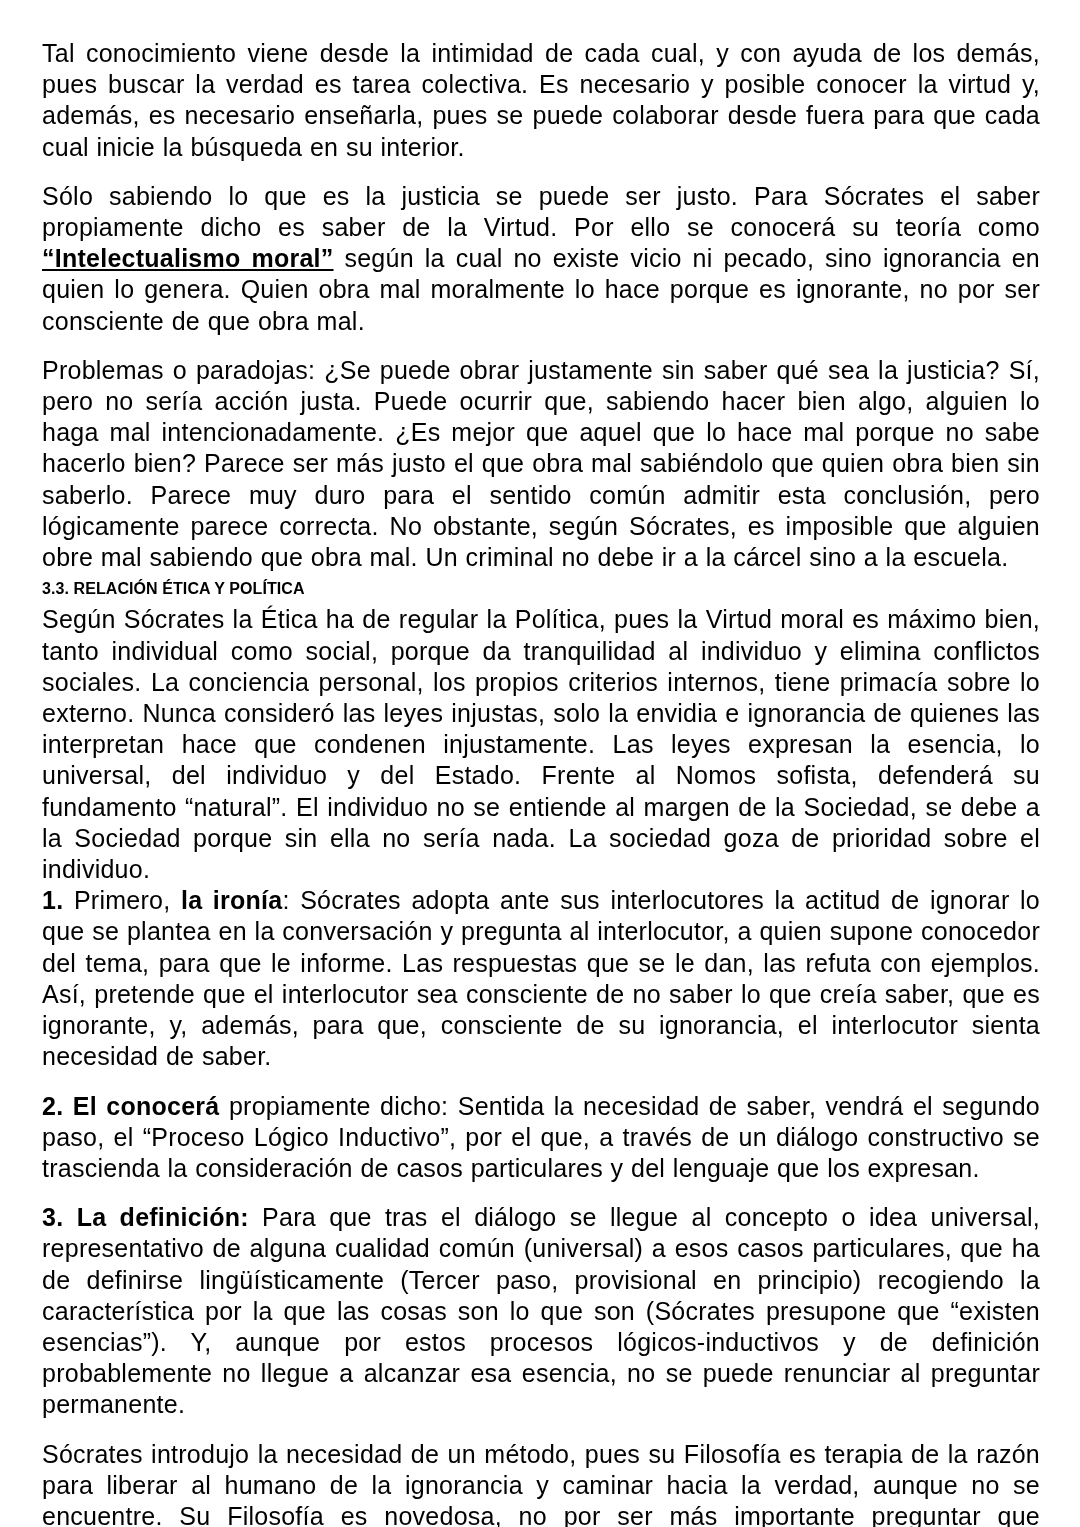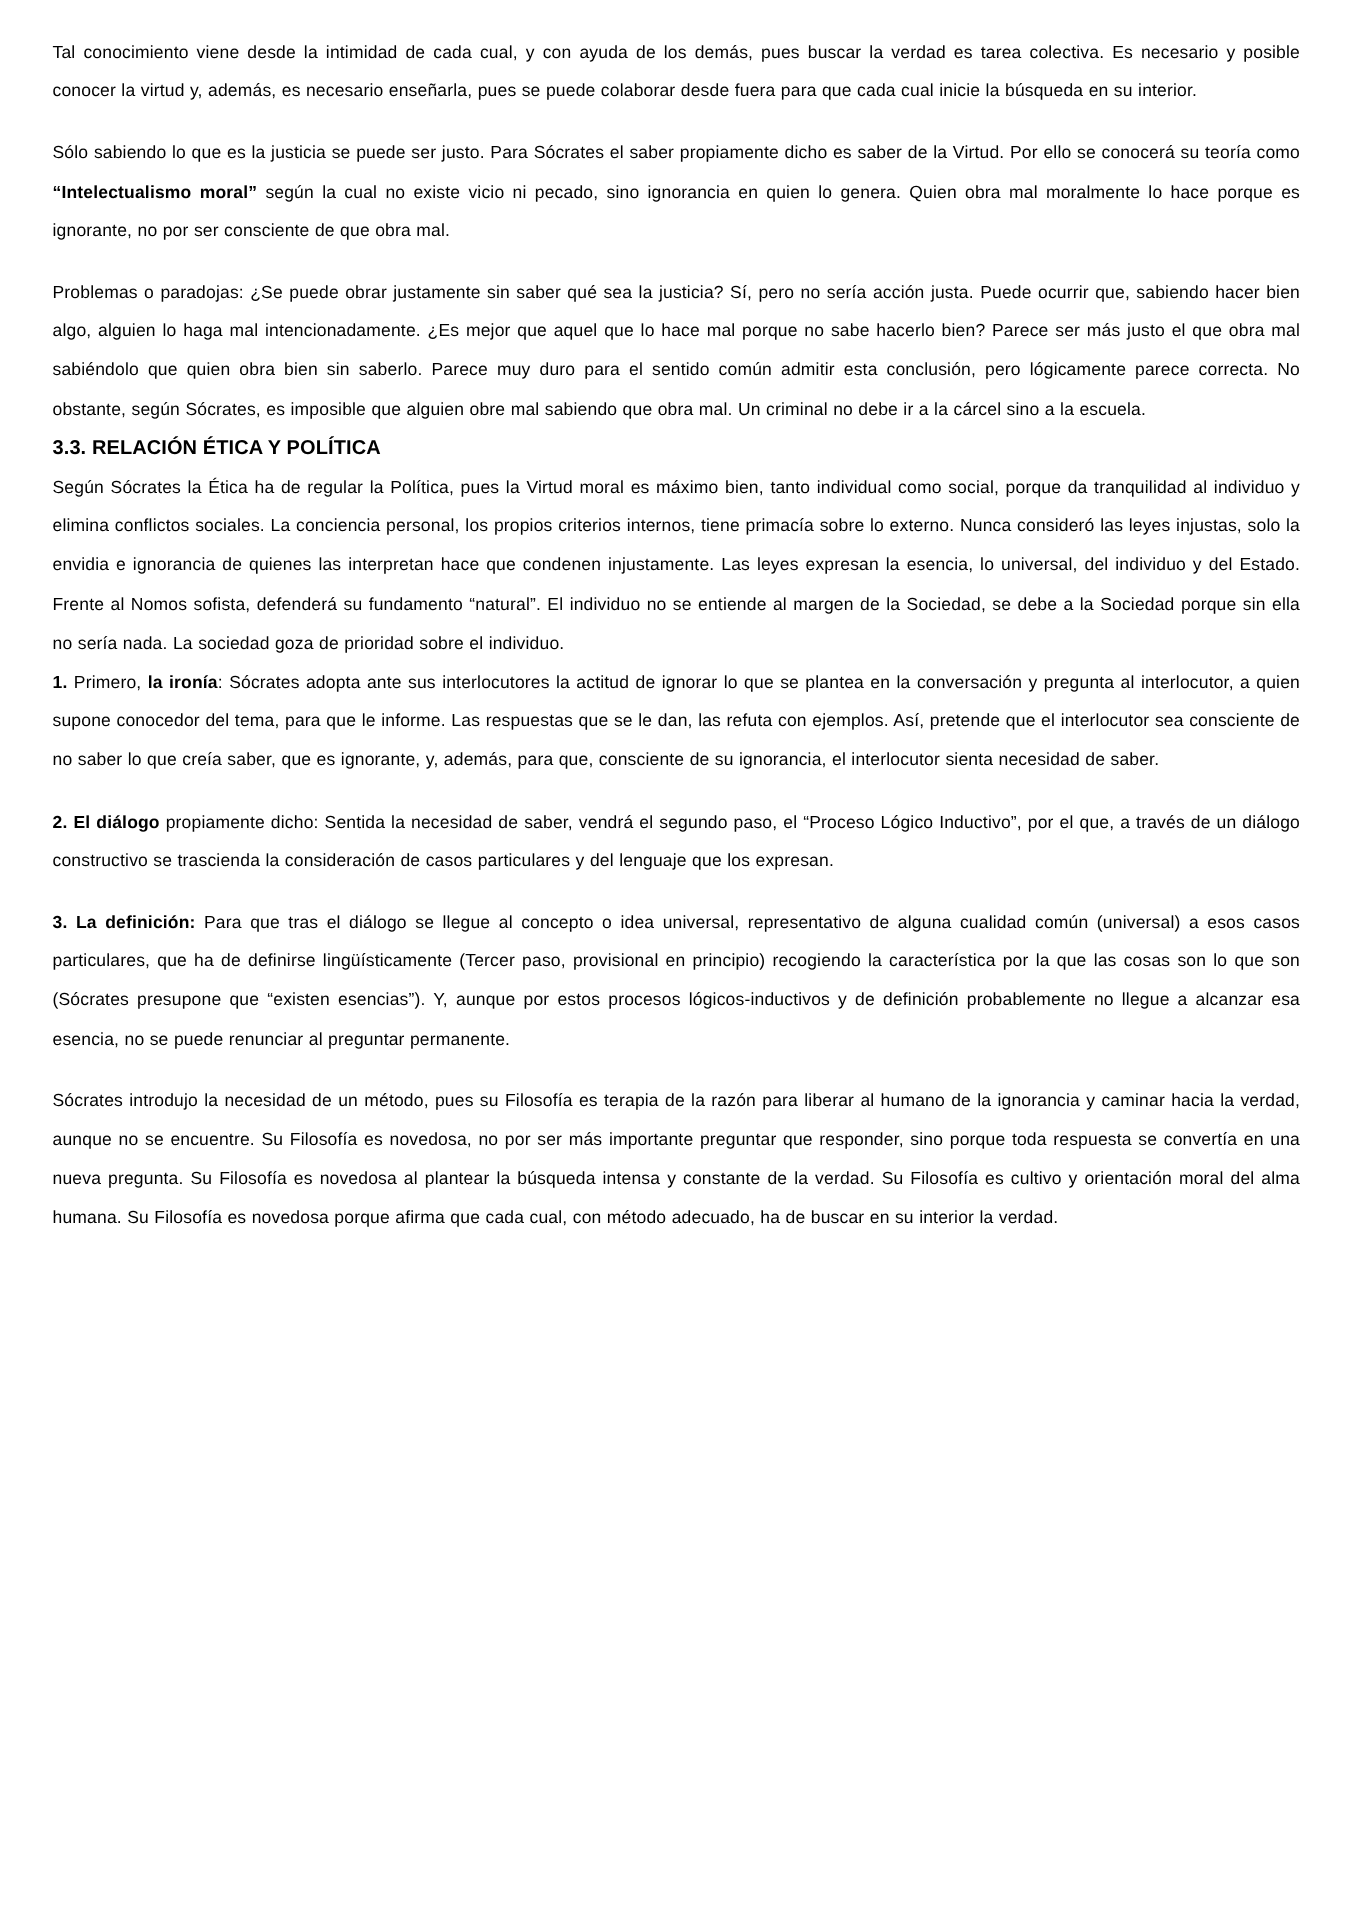--- a/index.html
+++ b/index.html
@@ -20,24 +20,24 @@
     width: 1080px;
     height: 1527px;
     background: #ffffff;
     box-sizing: border-box;
     padding: 26px 40px 0 42px;
   }
   .doc-body {
     width: 998px;
   }
   p.para {
-    margin: 0 0 0 0;
+    margin: 12px 0 0 0;
     text-align: justify;
     text-justify: inter-word;
-    font-size: 14px;
+    font-size: 25px;
     line-height: 31.2px;
     letter-spacing: 0.01em;
     word-spacing: 0.02em;
     hyphens: none;
   }
   p.para + p.para {
     margin-top: 18px;
   }
   
   p.tight {
@@ -52,20 +52,21 @@
     letter-spacing: 0.005em;
   }
   .sec-gap {
     margin-top: 18px;
   }
   b, strong {
     font-weight: bold;
   }
   .u-bold {
     font-weight: bold;
+    text-decoration: underline;
     text-underline-offset: 2px;
   }
 </style>
 </head>
 <body>
 
 <div class="page">
   <div class="doc-body">
 
     <p class="para">Tal conocimiento viene desde la intimidad de cada cual, y con ayuda de los demás, pues buscar la verdad es tarea colectiva. Es necesario y posible conocer la virtud y, además, es necesario enseñarla, pues se puede colaborar desde fuera para que cada cual inicie la búsqueda en su interior.</p>
@@ -75,20 +76,20 @@
     <p class="para">Problemas o paradojas: ¿Se puede obrar justamente sin saber qué sea la justicia? Sí, pero no sería acción justa. Puede ocurrir que, sabiendo hacer bien algo, alguien lo haga mal intencionadamente. ¿Es mejor que aquel que lo hace mal porque no sabe hacerlo bien? Parece ser más justo el que obra mal sabiéndolo que quien obra bien sin saberlo. Parece muy duro para el sentido común admitir esta conclusión, pero lógicamente parece correcta. No obstante, según Sócrates, es imposible que alguien obre mal sabiendo que obra mal. Un criminal no debe ir a la cárcel sino a la escuela.</p>
 
     <h2 class="heading sec-gap">3.3. RELACIÓN ÉTICA Y POLÍTICA</h2>
 
     <p class="para tight">Según Sócrates la Ética ha de regular la Política, pues la Virtud moral es máximo bien, tanto individual como social, porque da tranquilidad al individuo y elimina conflictos sociales. La conciencia personal, los propios criterios internos, tiene primacía sobre lo externo. Nunca consideró las leyes injustas, solo la envidia e ignorancia de quienes las interpretan hace que condenen injustamente. Las leyes expresan la esencia, lo universal, del individuo y del Estado. Frente al Nomos sofista, defenderá su fundamento “natural”. El individuo no se entiende al margen de la Sociedad, se debe a la Sociedad porque sin ella no sería nada. La sociedad goza de prioridad sobre el individuo.</p>
 
 
 
     <p class="para tight"><b>1.</b><span> Primero, </span><b>la ironía</b><span>: Sócrates adopta ante sus interlocutores la actitud de ignorar lo que se plantea en la conversación y pregunta al interlocutor, a quien supone conocedor del tema, para que le informe. Las respuestas que se le dan, las refuta con ejemplos. Así, pretende que el interlocutor sea consciente de no saber lo que creía saber, que es ignorante, y, además, para que, consciente de su ignorancia, el interlocutor sienta necesidad de saber.</span></p>
 
-    <p class="para"><b>2.</b><span> </span><b>El diálogo</b><span> propiamente dicho: Sentida la necesidad de saber, vendrá el segundo paso, el “Proceso Lógico Inductivo”, por el que, a través de un diálogo constructivo se trascienda la consideración de casos particulares y del lenguaje que los expresan.</span></p>
+    <p class="para"><b>2.</b><span> </span><b>El conocerá</b><span> propiamente dicho: Sentida la necesidad de saber, vendrá el segundo paso, el “Proceso Lógico Inductivo”, por el que, a través de un diálogo constructivo se trascienda la consideración de casos particulares y del lenguaje que los expresan.</span></p>
 
     <p class="para"><b>3.</b><span> </span><b>La definición:</b><span> Para que tras el diálogo se llegue al concepto o idea universal, representativo de alguna cualidad común (universal) a esos casos particulares, que ha de definirse lingüísticamente (Tercer paso, provisional en principio) recogiendo la característica por la que las cosas son lo que son (Sócrates presupone que “existen esencias”). Y, aunque por estos procesos lógicos-inductivos y de definición probablemente no llegue a alcanzar esa esencia, no se puede renunciar al preguntar permanente.</span></p>
 
     <p class="para">Sócrates introdujo la necesidad de un método, pues su Filosofía es terapia de la razón para liberar al humano de la ignorancia y caminar hacia la verdad, aunque no se encuentre. Su Filosofía es novedosa, no por ser más importante preguntar que responder, sino porque toda respuesta se convertía en una nueva pregunta. Su Filosofía es novedosa al plantear la búsqueda intensa y constante de la verdad. Su Filosofía es cultivo y orientación moral del alma humana. Su Filosofía es novedosa porque afirma que cada cual, con método adecuado, ha de buscar en su interior la verdad.</p>
 
   </div>
 </div>
 
 </body></html>

